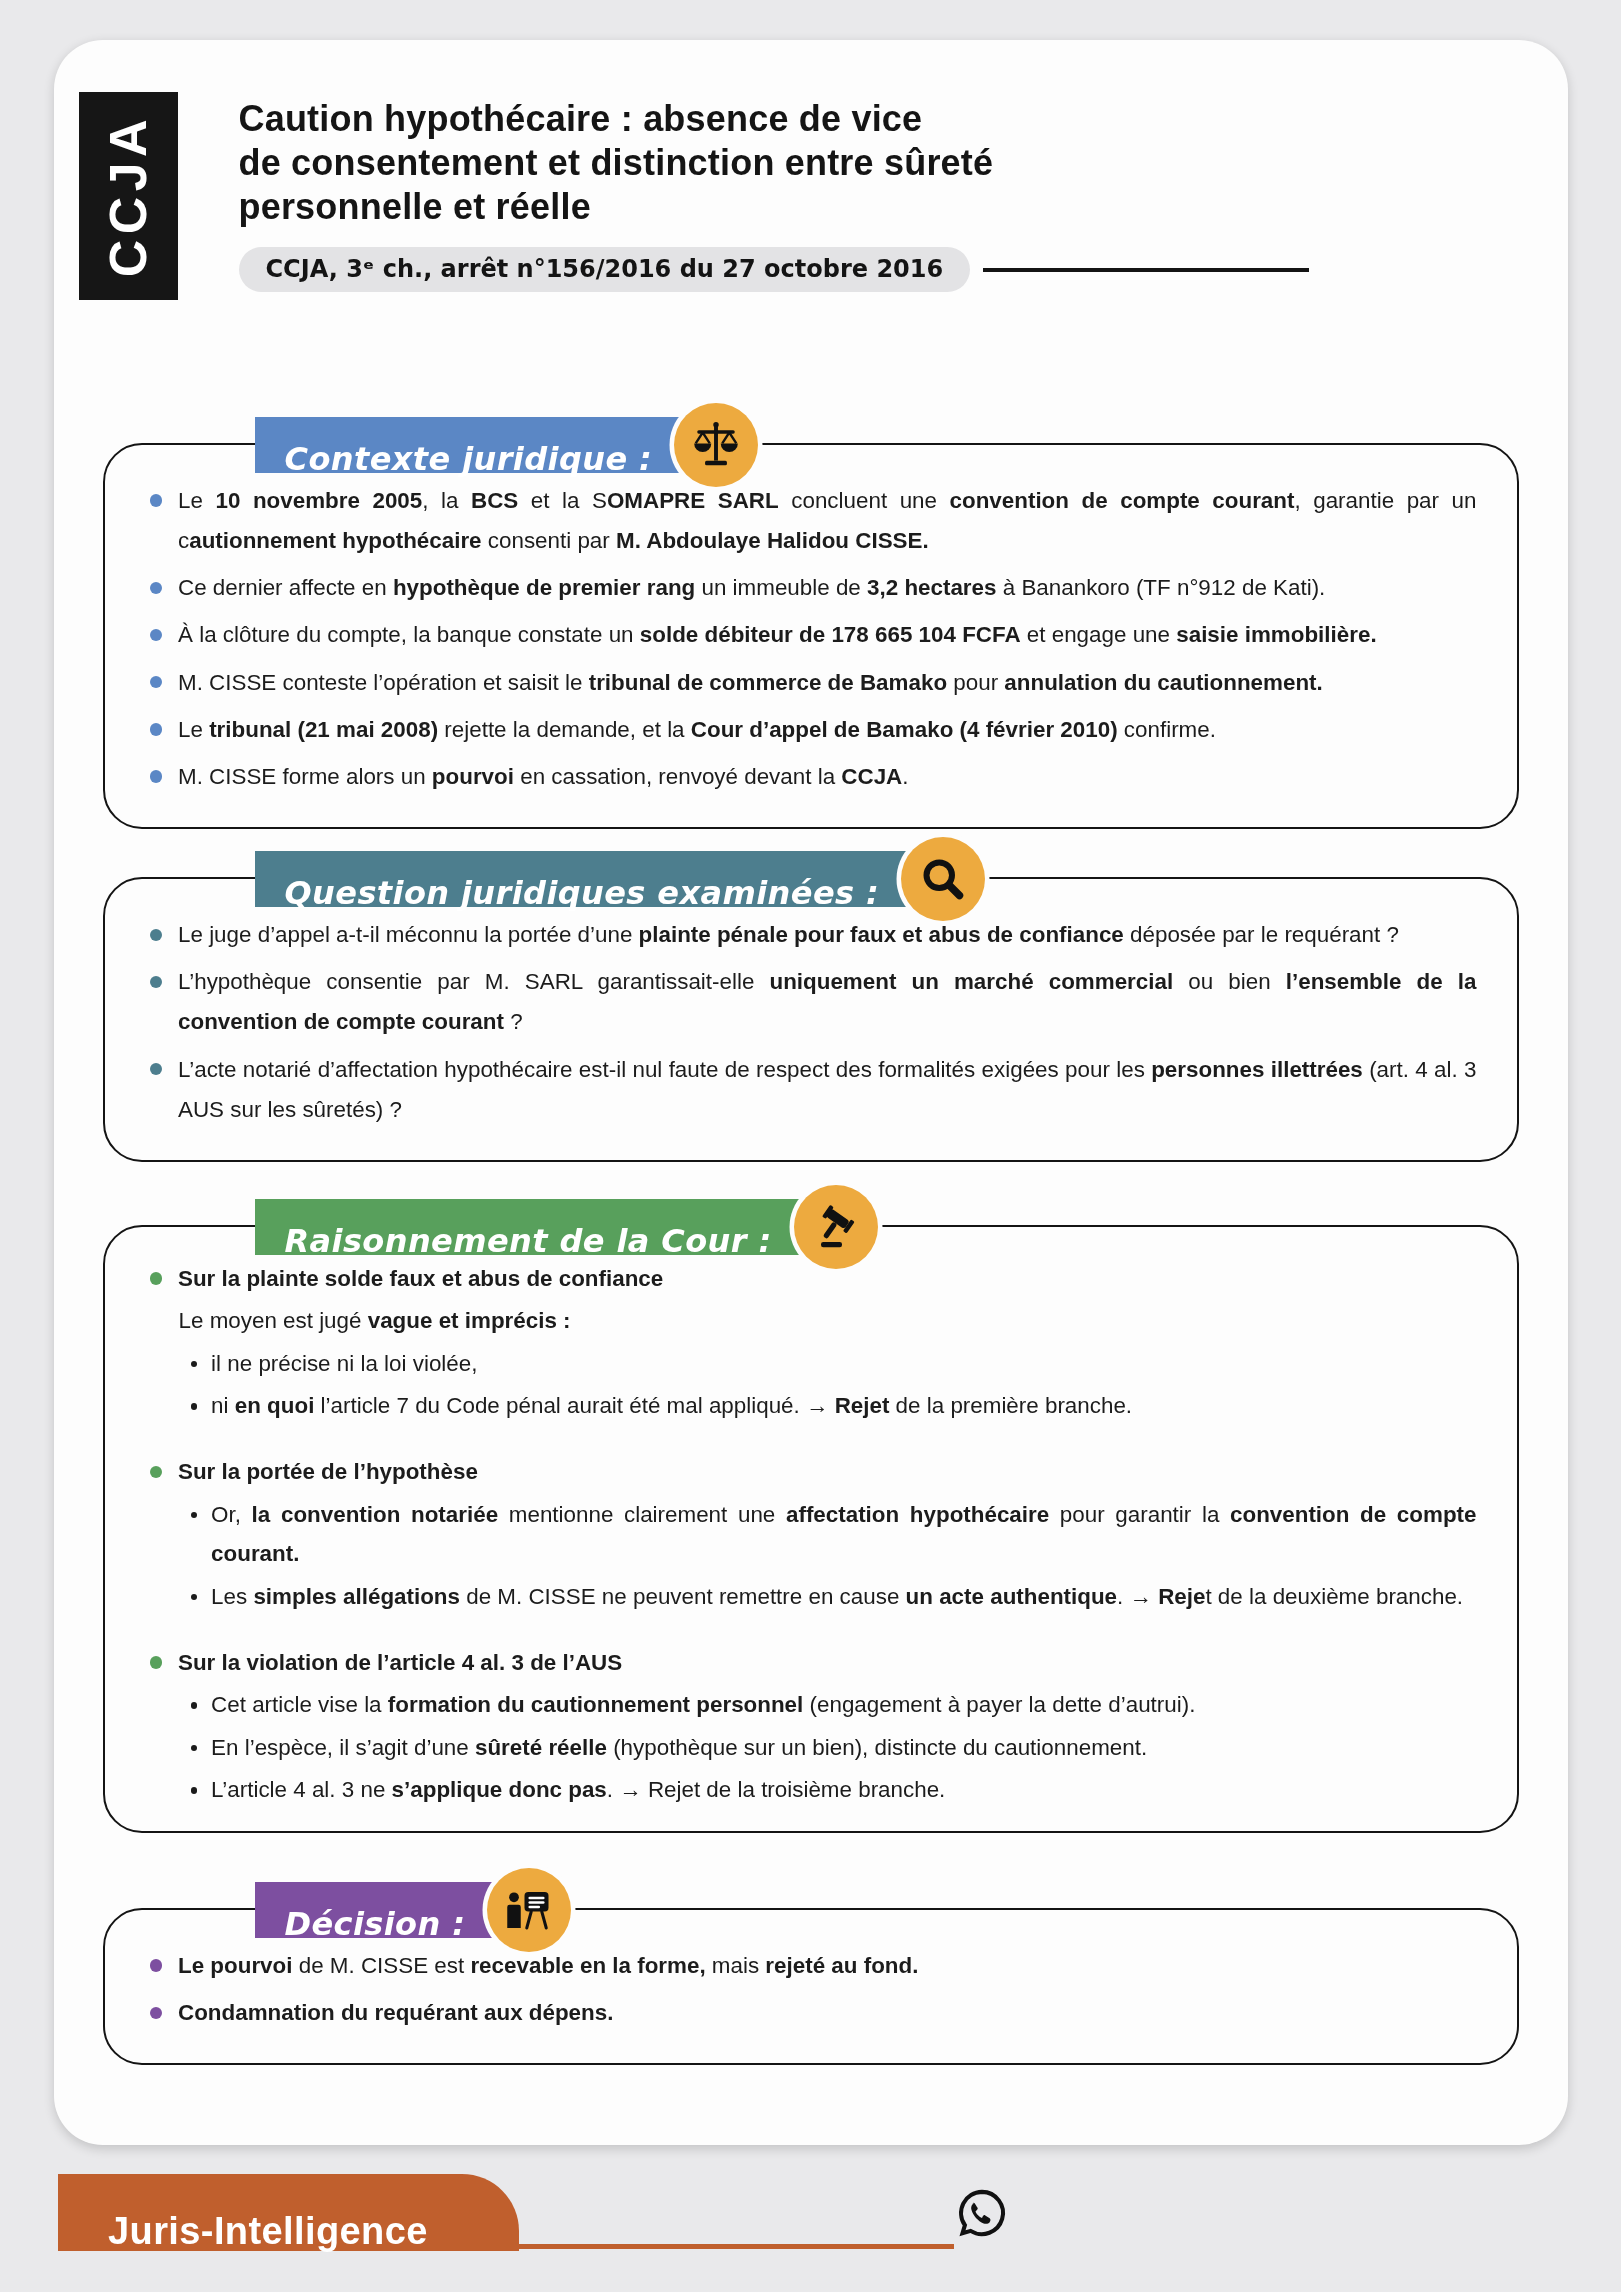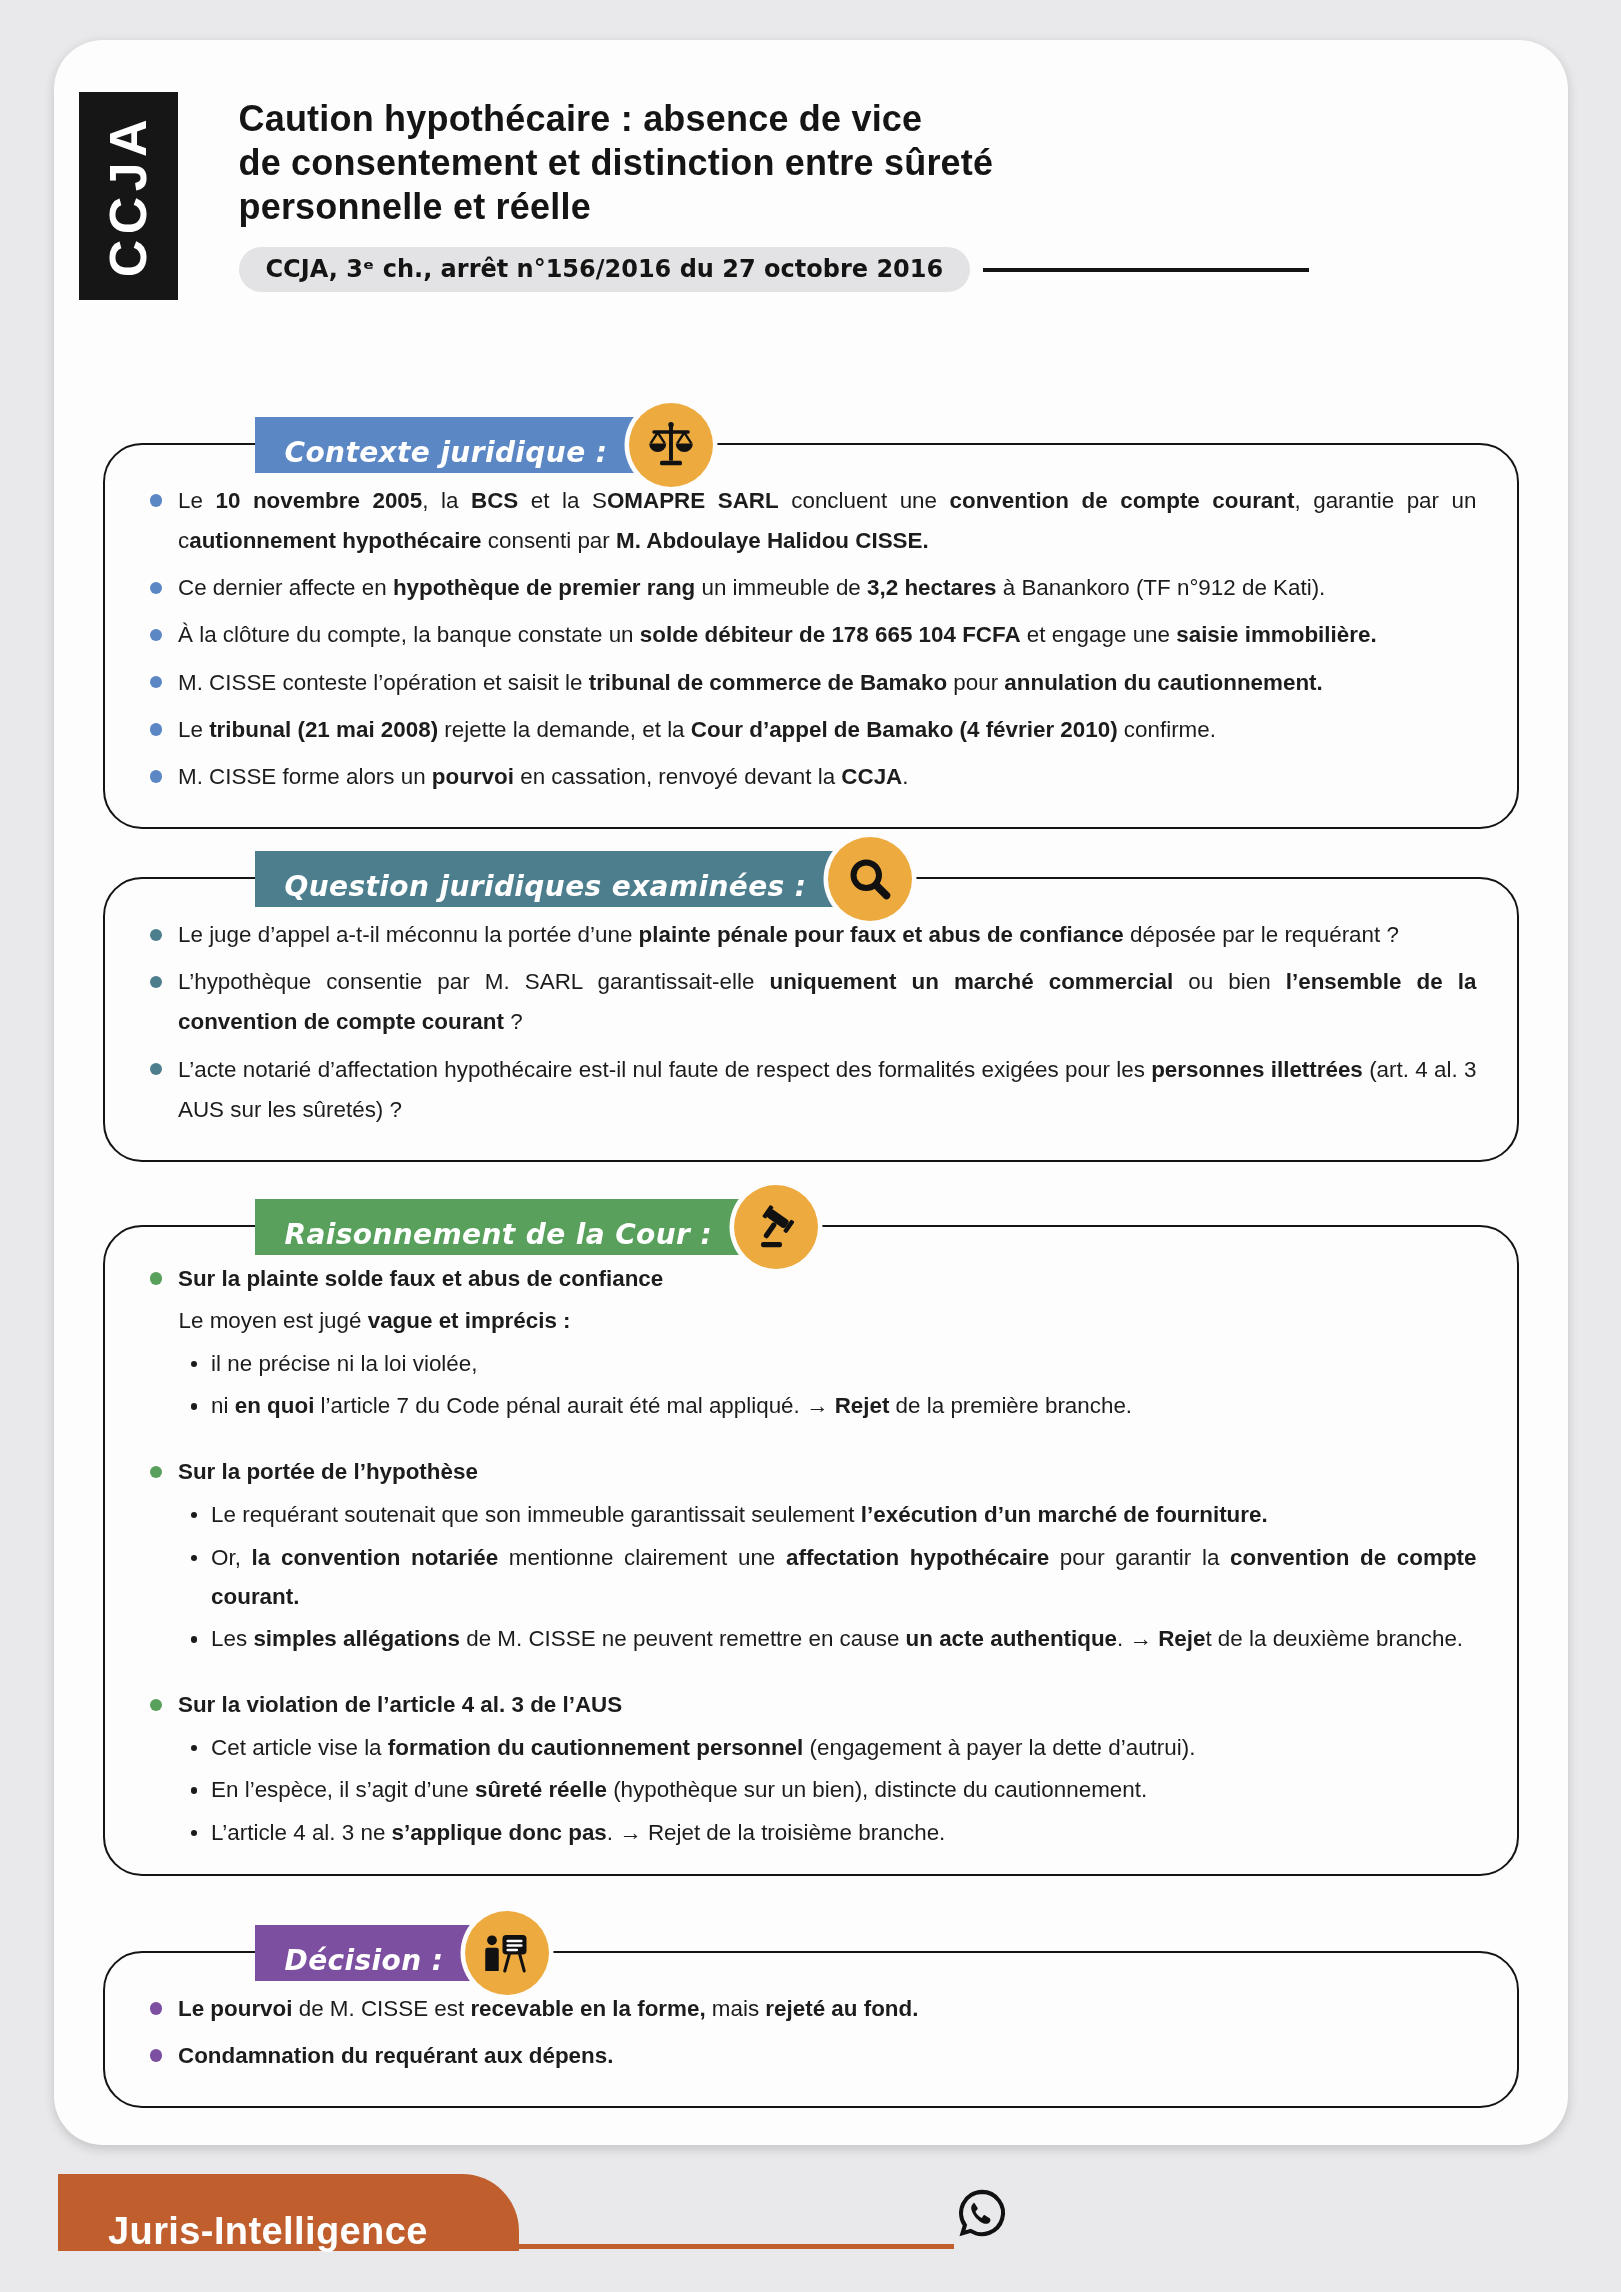--- a/index.html
+++ b/index.html
@@ -46,21 +46,21 @@
   .sec-contexte     { margin-top:143px; }
   .sec-questions    { margin-top:48px;  }
   .sec-raisonnement { margin-top:63px;  padding-top:32px; padding-bottom:18px; }
   .sec-decision     { margin-top:75px;  }
   .sec-head {
     position:absolute; top:-28px; left:150px; height:56px;
     display:flex; align-items:center;
   }
   .sec-label {
     background:var(--accent,#888); color:#fff; height:56px; line-height:56px;
-    padding:8px 45px 0 30px; font-size:28px; font-weight:700; font-style:italic;
+    padding:14px 45px 0 30px; font-size:32px; font-weight:700; font-style:italic;
     letter-spacing:0.4px; white-space:nowrap;
     font-family:"DejaVu Sans",sans-serif;
   }
   .icon-circle {
     width:84px; height:84px; border-radius:50%; background:#edaa3f; flex:none;
     margin-left:-23px; display:flex; align-items:center; justify-content:center;
     box-shadow:0 0 0 4.5px #fdfdfd; z-index:2;
   }
   
   .row { display:flex; margin:0 0 7.2px 0; }
@@ -219,24 +219,20 @@
         <div class="row sub">
           <span class="dot"></span>
           <p class="txt"><span>ni </span><span style="font-weight: 700;">en quoi</span><span> l’article 7 du Code pénal aurait été mal appliqué. → </span><span style="font-weight: 700;">Rejet</span><span> de la première branche.</span></p>
         </div>
         <div class="row bullet gap">
           <span class="dot"></span>
           <p class="txt"><span style="font-weight: 700;">Sur la portée de l’hypothèse</span></p>
         </div>
         <div class="row sub">
           <span class="dot"></span>
-          <p class="txt"><span>Le requérant soutenait que son immeuble garantissait seulement </span><span style="font-weight: 700;">l’exécution d’un marché de fourniture.</span></p>
-        </div>
-        <div class="row sub">
-          <span class="dot"></span>
           <p class="txt"><span>Or, </span><span style="font-weight: 700;">la convention notariée</span><span> mentionne clairement une </span><span style="font-weight: 700;">affectation hypothécaire</span><span> pour garantir la </span><span style="font-weight: 700;">convention de compte courant.</span></p>
         </div>
         <div class="row sub">
           <span class="dot"></span>
           <p class="txt"><span>Les </span><span style="font-weight: 700;">simples allégations</span><span> de M. CISSE ne peuvent remettre en cause </span><span style="font-weight: 700;">un acte authentique</span><span>. → </span><span style="font-weight: 700;">Reje</span><span>t de la deuxième branche.</span></p>
         </div>
         <div class="row bullet gap">
           <span class="dot"></span>
           <p class="txt"><span style="font-weight: 700;">Sur la violation de l’article 4 al. 3 de l’AUS</span></p>
         </div>

